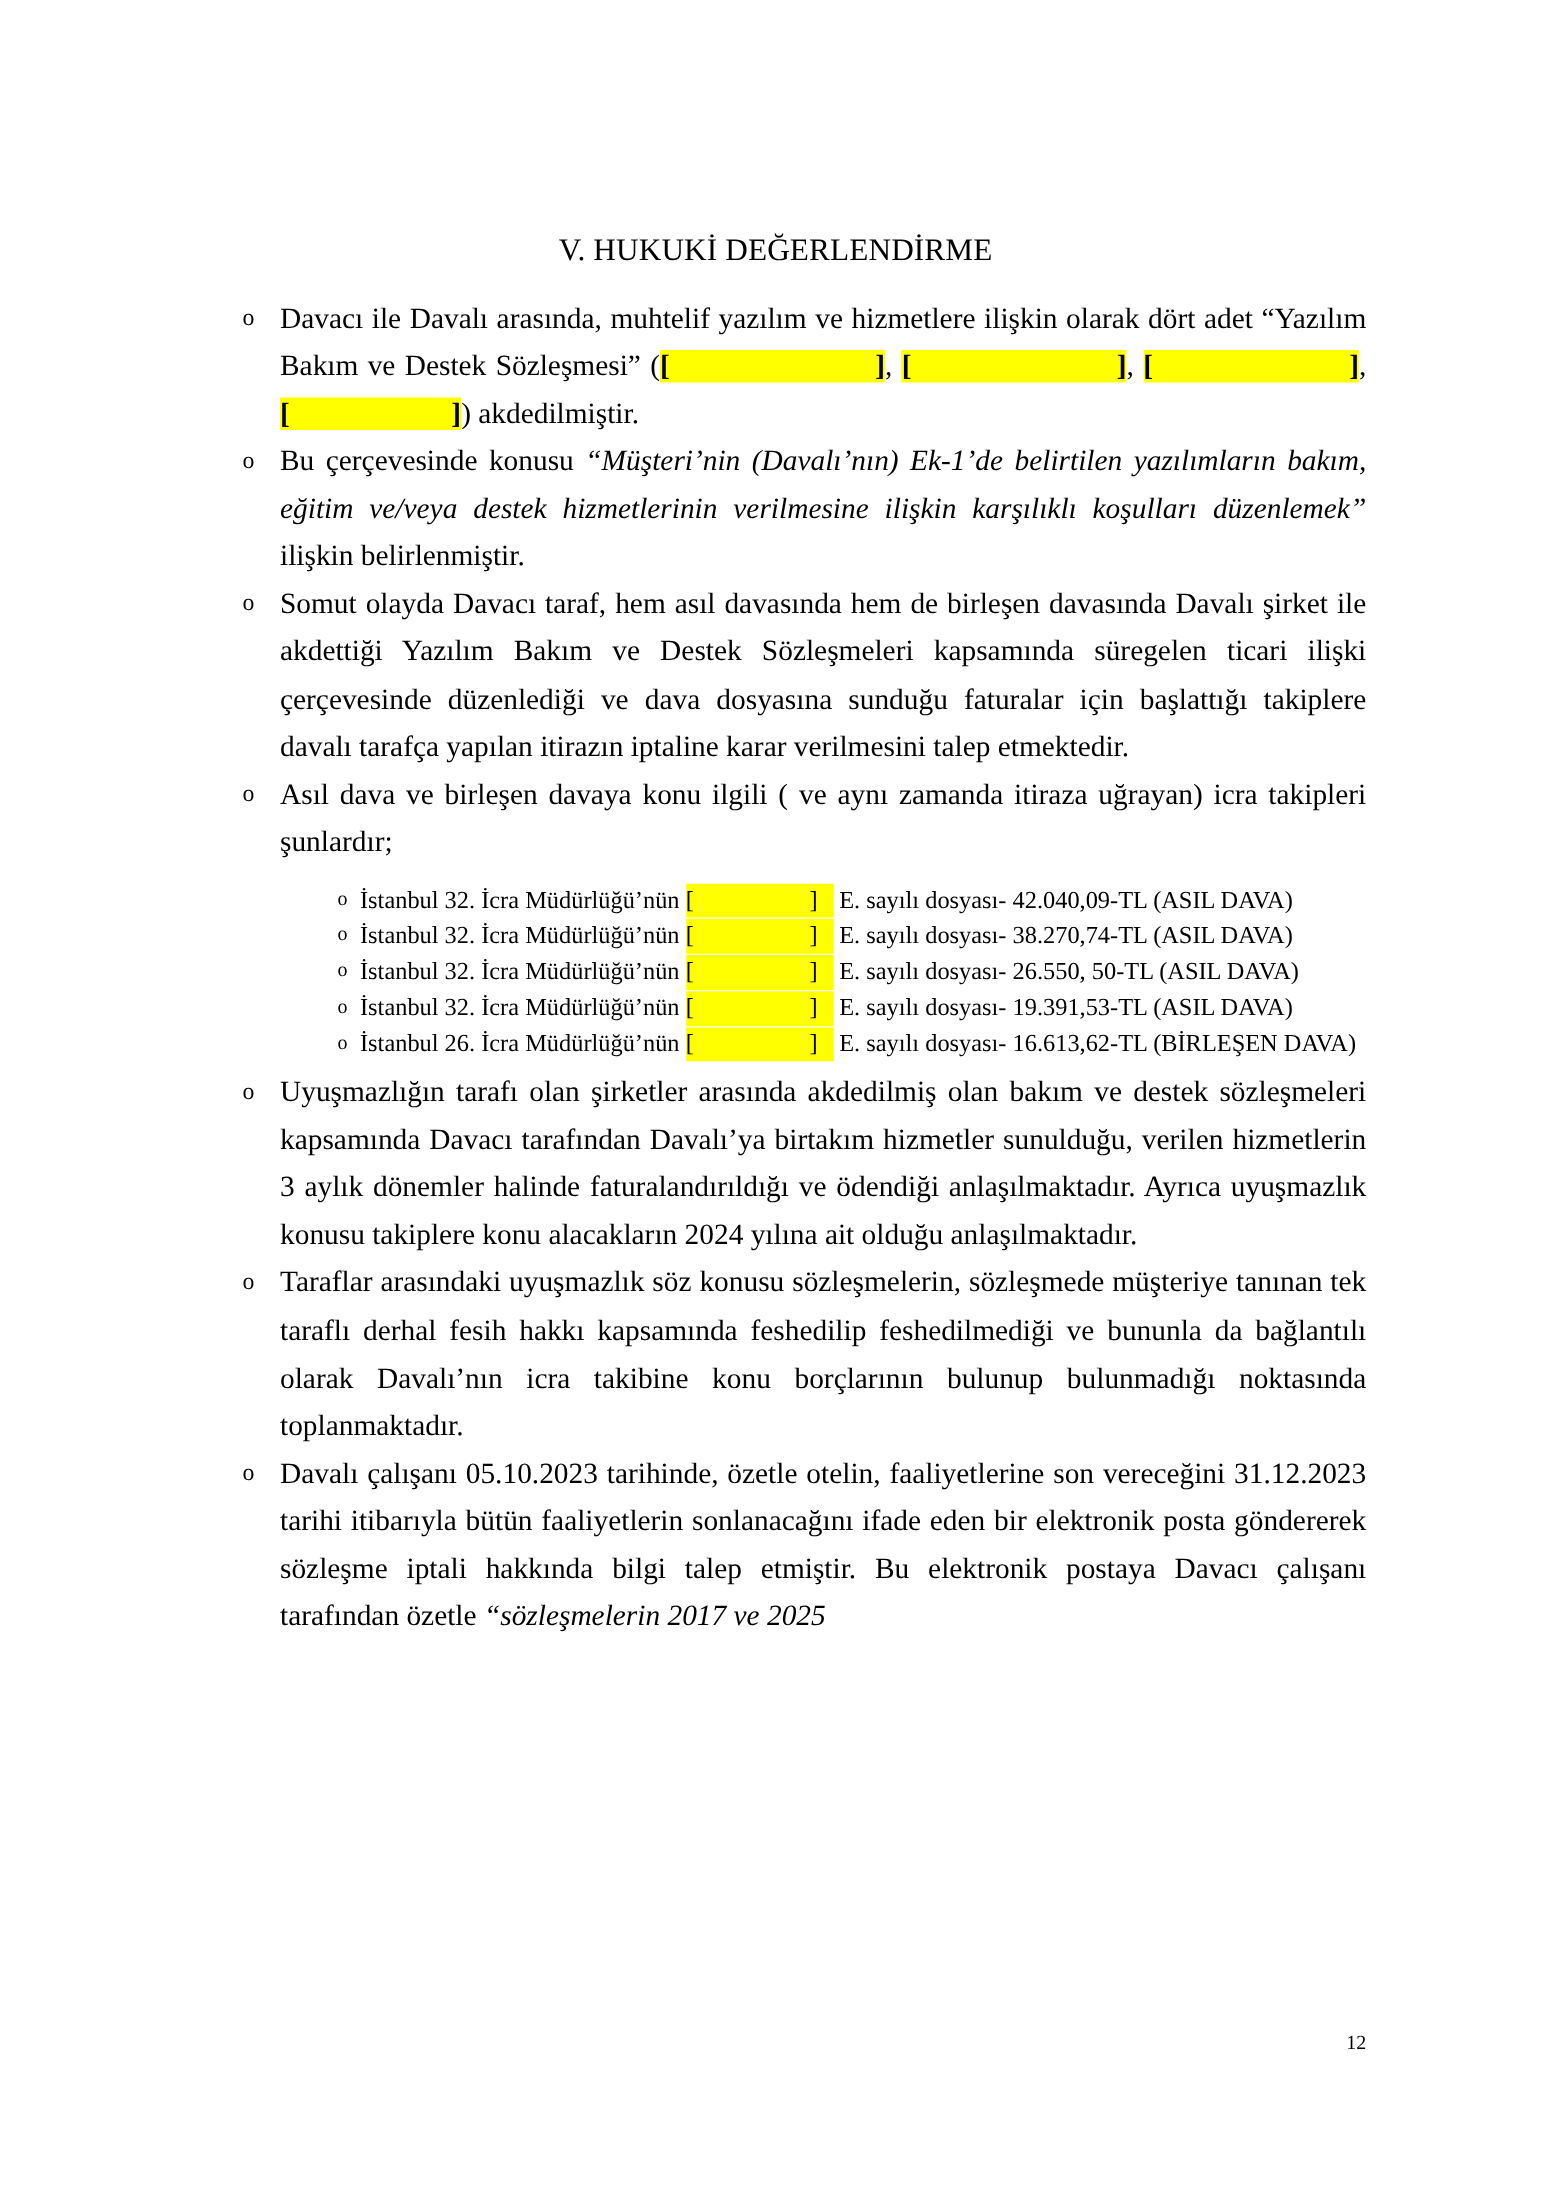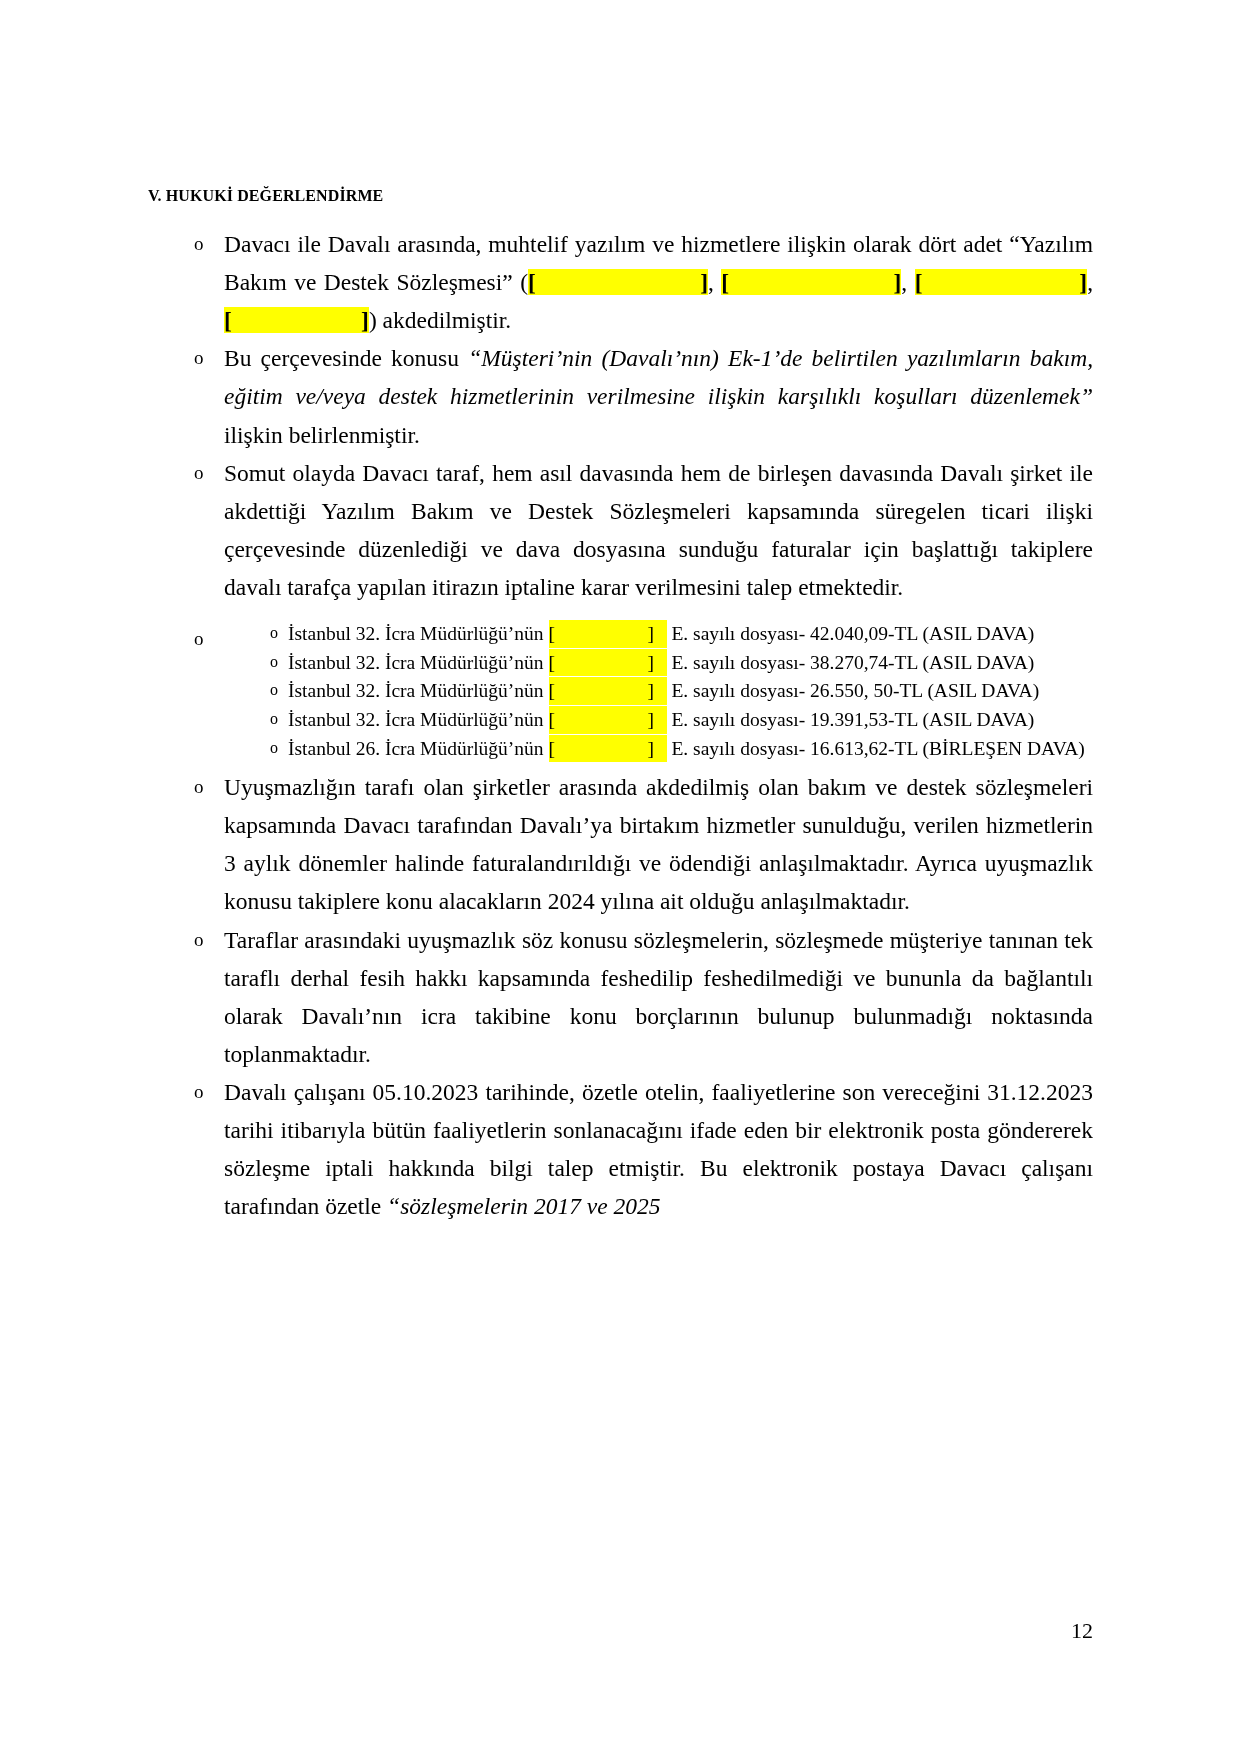--- a/index.html
+++ b/index.html
@@ -23,25 +23,26 @@
   .content {
     position: absolute;
     left: 148px;
     top: 186px;
     width: 945px;
   }
 
   
   .doc-heading {
     font-family: "Liberation Serif", "DejaVu Serif", serif;
-    font-weight: bold;
-    font-size: 16px;
+    font-weight: normal;
+    font-size: 25px;
     letter-spacing: 0.1px;
     margin: 0 0 20px 0;
     line-height: 1.2;
+    text-align: center;
   }
 
   
   .main-list {
     list-style: none;
     margin: 0;
     padding: 0;
   }
   .main-item {
     position: relative;
@@ -104,21 +105,21 @@
     white-space: pre;
     display: inline-block;
     min-width: 118px;
   }
 
   
   .page-number {
     position: absolute;
     right: 148px;
     bottom: 110px;
-    font-size: 22px;
+    font-size: 16px;
     font-family: "Liberation Serif", "DejaVu Serif", serif;
   }
 </style>
 </head>
 <body>
 
 <div class="page">
   <div class="content">
 
     <h1 class="doc-heading">V. HUKUKİ DEĞERLENDİRME</h1>
@@ -135,20 +136,21 @@
         <span class="para-text"><span>Bu çerçevesinde konusu </span><span class="ital">“Müşteri’nin (Davalı’nın) Ek-1’de belirtilen yazılımların bakım, eğitim ve/veya destek hizmetlerinin verilmesine ilişkin karşılıklı koşulları düzenlemek”</span><span> ilişkin belirlenmiştir.</span></span>
       </li>
 
       <li class="main-item">
         <span class="bullet">o</span>
         <span class="para-text">Somut olayda Davacı taraf, hem asıl davasında hem de birleşen davasında Davalı şirket ile akdettiği Yazılım Bakım ve Destek Sözleşmeleri kapsamında süregelen ticari ilişki çerçevesinde düzenlediği ve dava dosyasına sunduğu faturalar için başlattığı takiplere davalı tarafça yapılan itirazın iptaline karar verilmesini talep etmektedir.</span>
       </li>
 
       <li class="main-item">
         <span class="bullet">o</span>
+        <span class="para-text">Asıl dava ve birleşen davaya konu ilgili ( ve aynı zamanda itiraza uğrayan) icra takipleri şunlardır;</span>
 
         <ul class="sub-list">
           <li class="sub-item">
             <span class="sub-bullet">o</span><span>İstanbul 32. İcra Müdürlüğü’nün </span><span class="sub-redact">[                   ]</span><span> E. sayılı dosyası- </span><span>42.040,09-TL</span><span> (ASIL DAVA)</span>
           </li>
           <li class="sub-item">
             <span class="sub-bullet">o</span><span>İstanbul 32. İcra Müdürlüğü’nün </span><span class="sub-redact">[                   ]</span><span> E. sayılı dosyası- </span><span>38.270,74-TL</span><span> (ASIL DAVA)</span>
           </li>
           <li class="sub-item">
             <span class="sub-bullet">o</span><span>İstanbul 32. İcra Müdürlüğü’nün </span><span class="sub-redact">[                   ]</span><span> E. sayılı dosyası- </span><span>26.550, 50-TL</span><span> (ASIL DAVA)</span>

